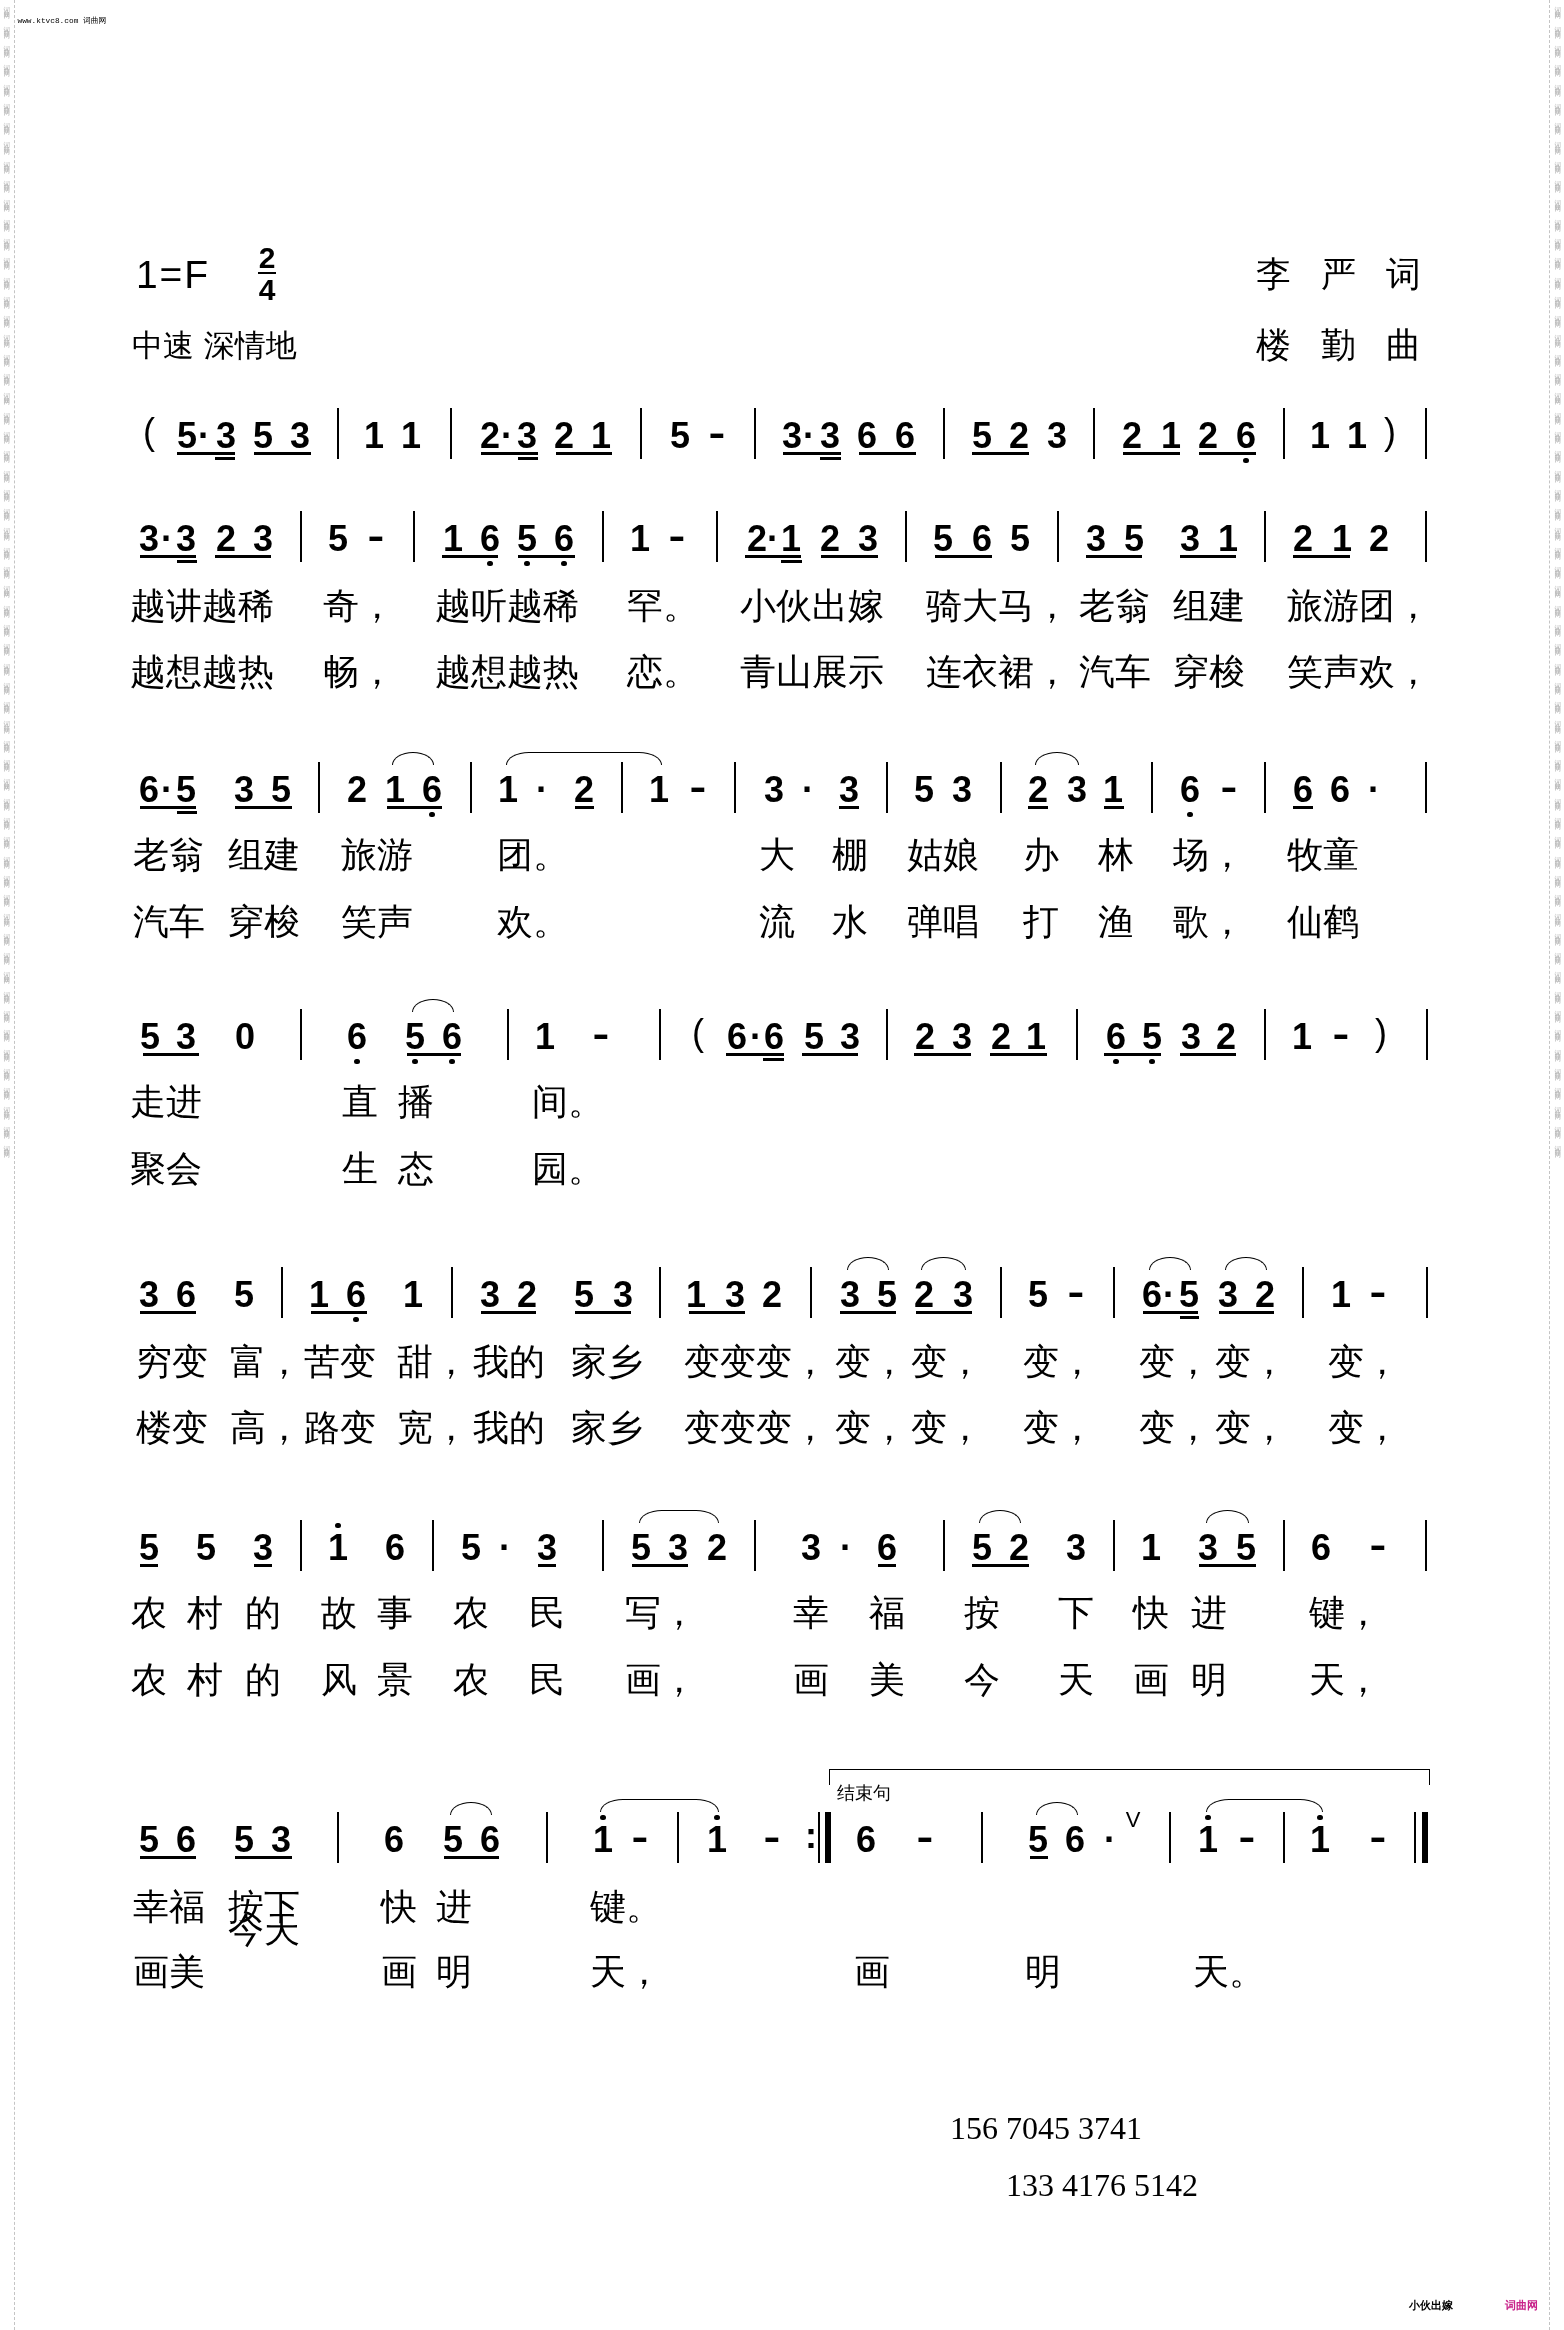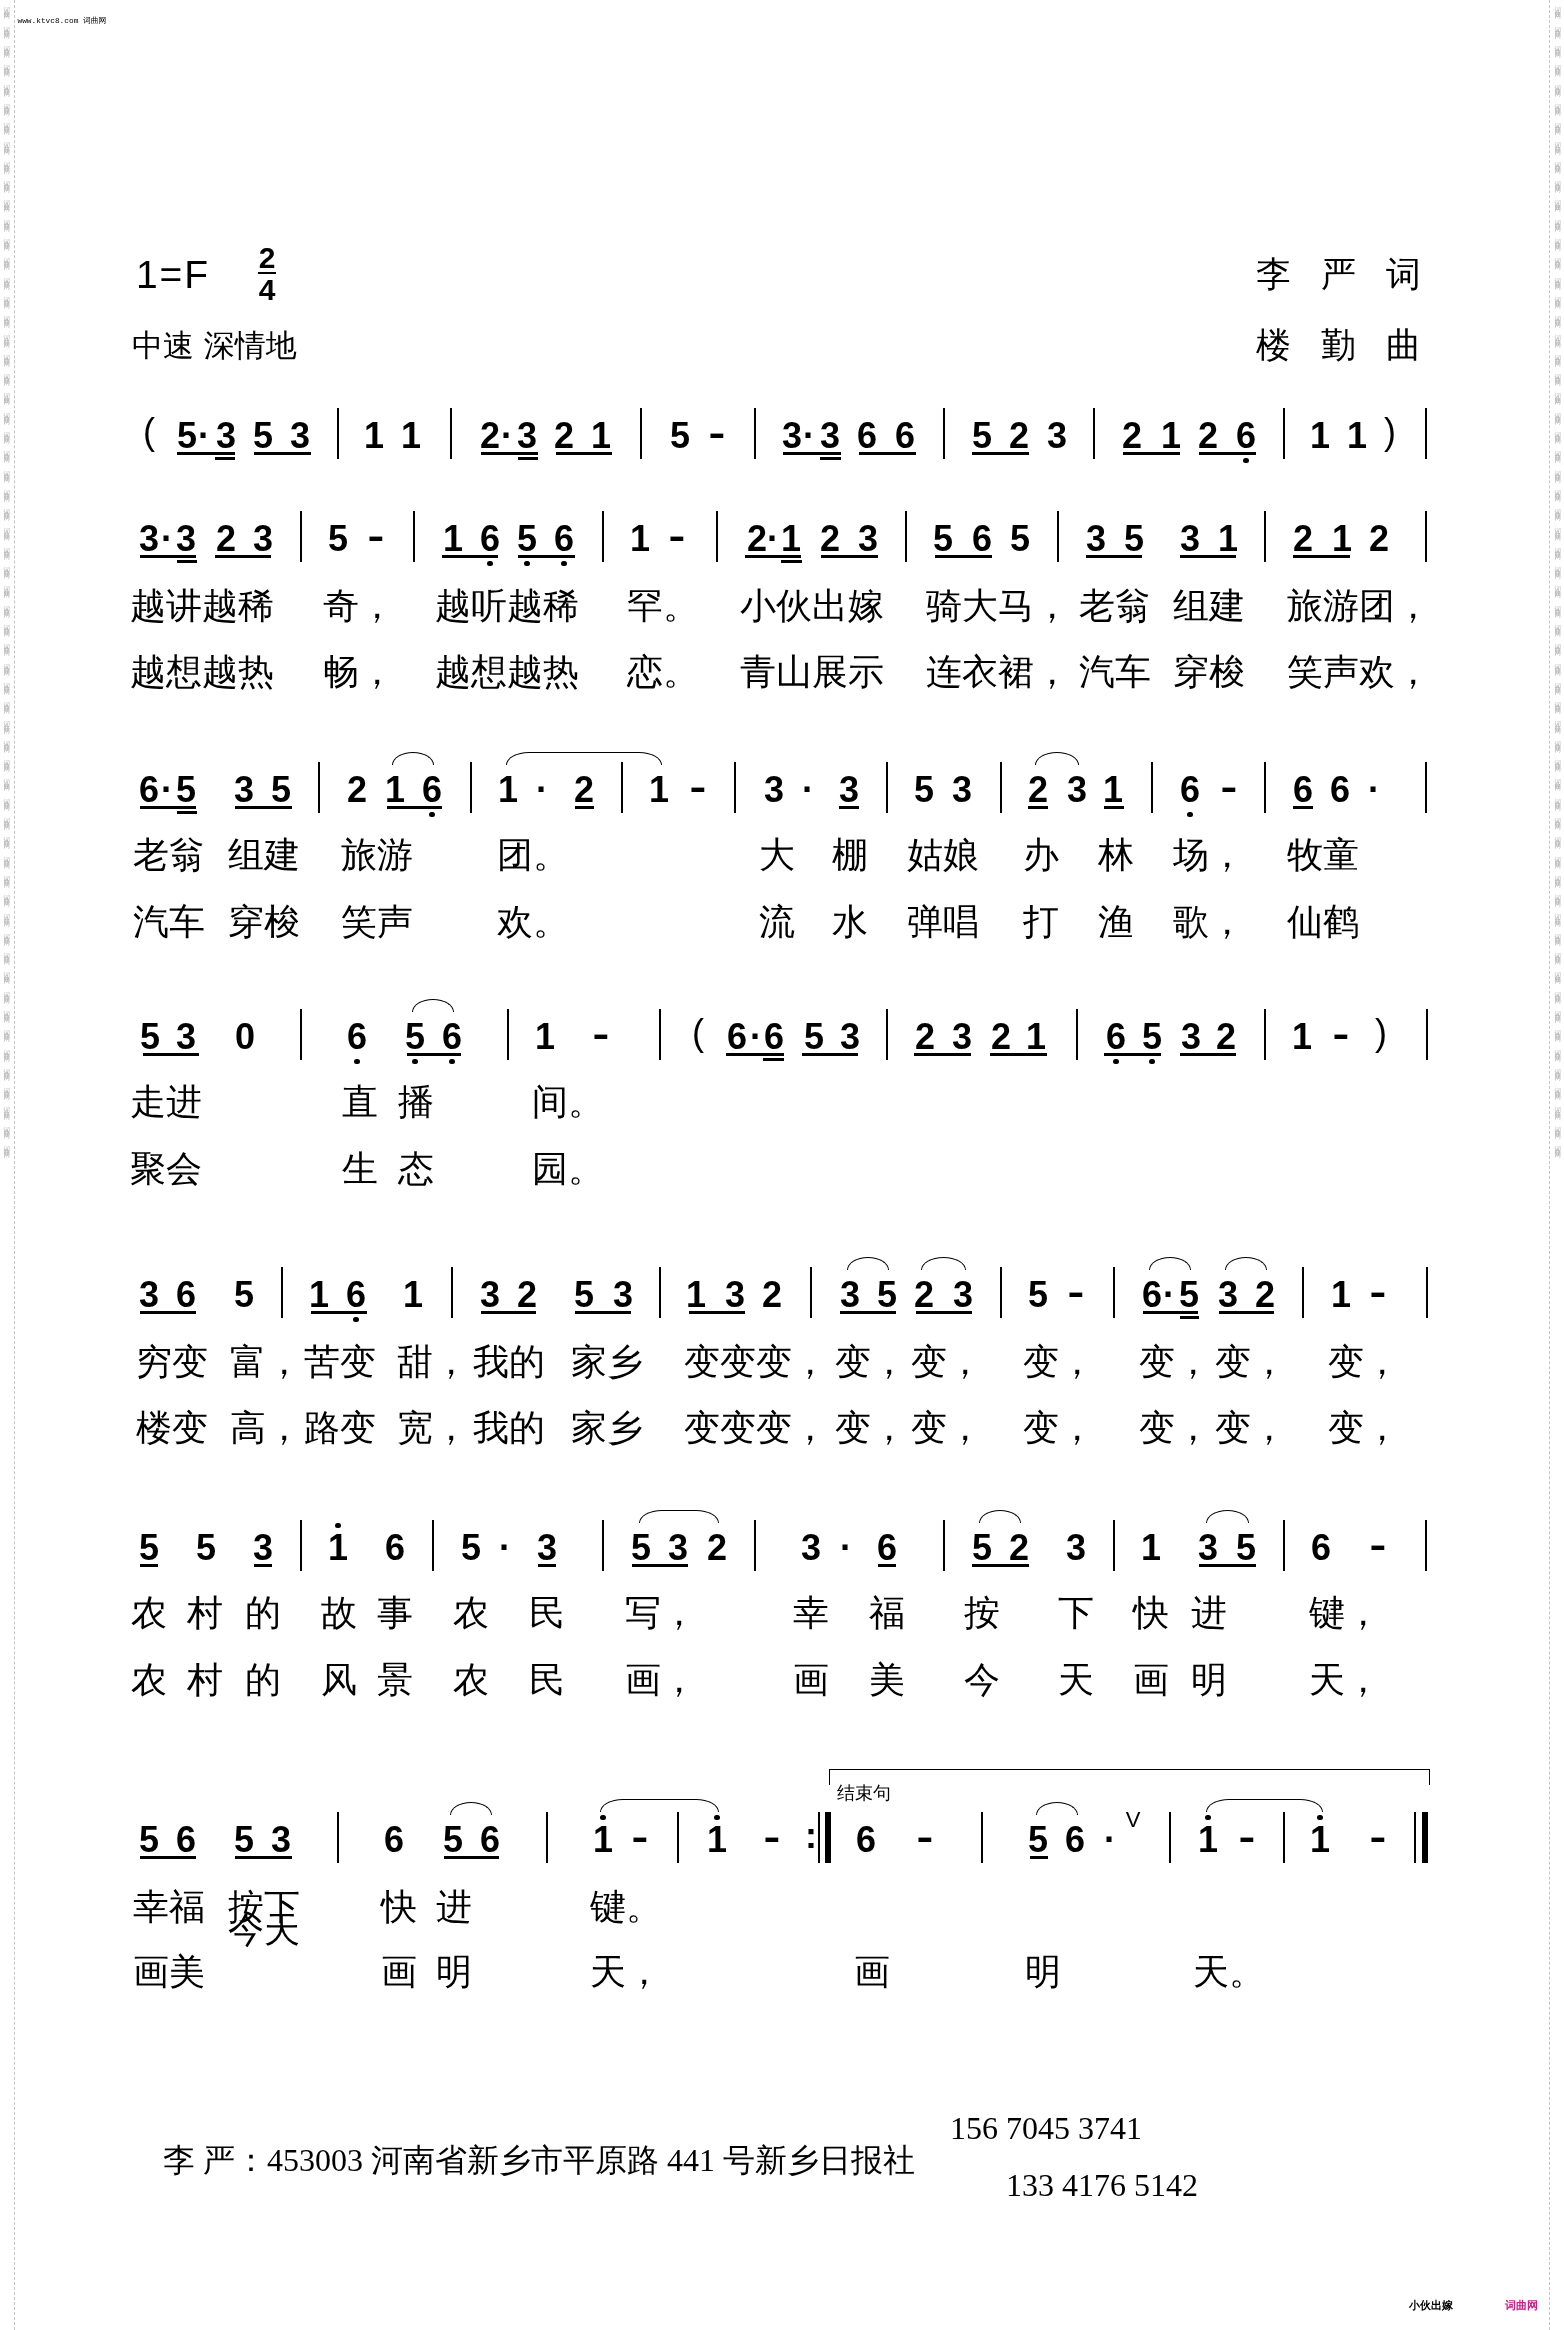--- a/index.html
+++ b/index.html
@@ -520,22 +520,19 @@
   <span class="ly" style="left:590px;top:1889px">键。</span>
   <span class="ly" style="left:133px;top:1954px">画美</span>
   <span class="ly" style="left:228px;top:1912px">今天</span>
   <span class="ly" style="left:381px;top:1954px">画</span>
   <span class="ly" style="left:436px;top:1954px">明</span>
   <span class="ly" style="left:590px;top:1954px">天，</span>
   <span class="ly" style="left:854px;top:1954px">画</span>
   <span class="ly" style="left:1025px;top:1954px">明</span>
   <span class="ly" style="left:1193px;top:1954px">天。</span>
 
-  <div class="contact" style="left:131px;top:2112px">
-    <span>李 严：</span><span>453003 河南省新乡市平原路 441 号新乡日报社</span>
-  </div>
   <div class="contact" style="left:950px;top:2112px">156 7045 3741</div>
   <div class="contact" style="left:1006px;top:2169px">133 4176 5142</div>
 
   <span class="footer-src">小伙出嫁</span>
   <span class="footer-site">词曲网</span>
 </div>
 
 
 </body></html>

